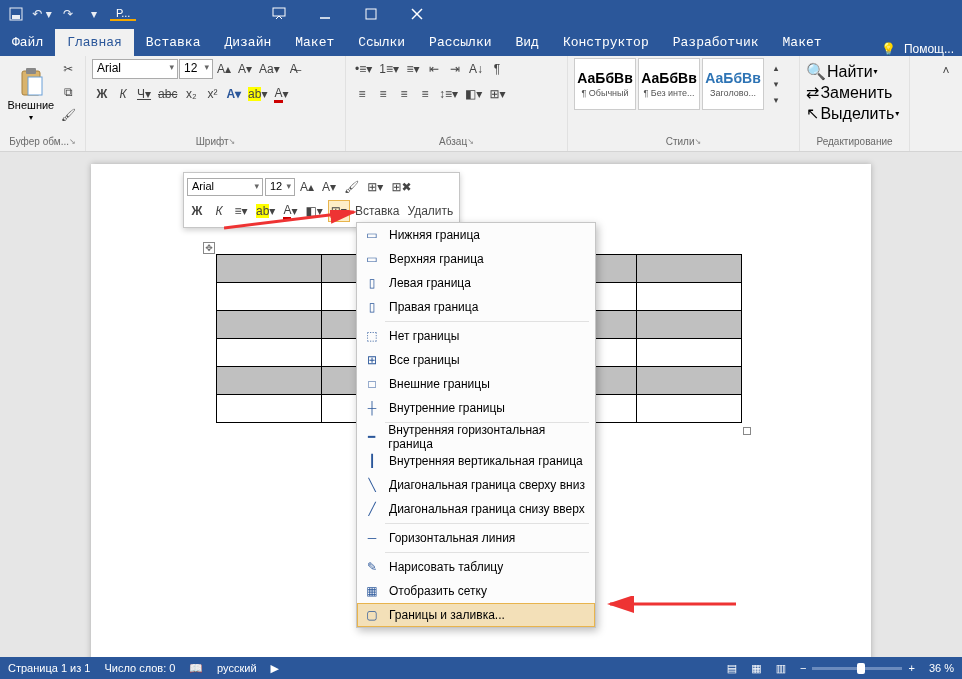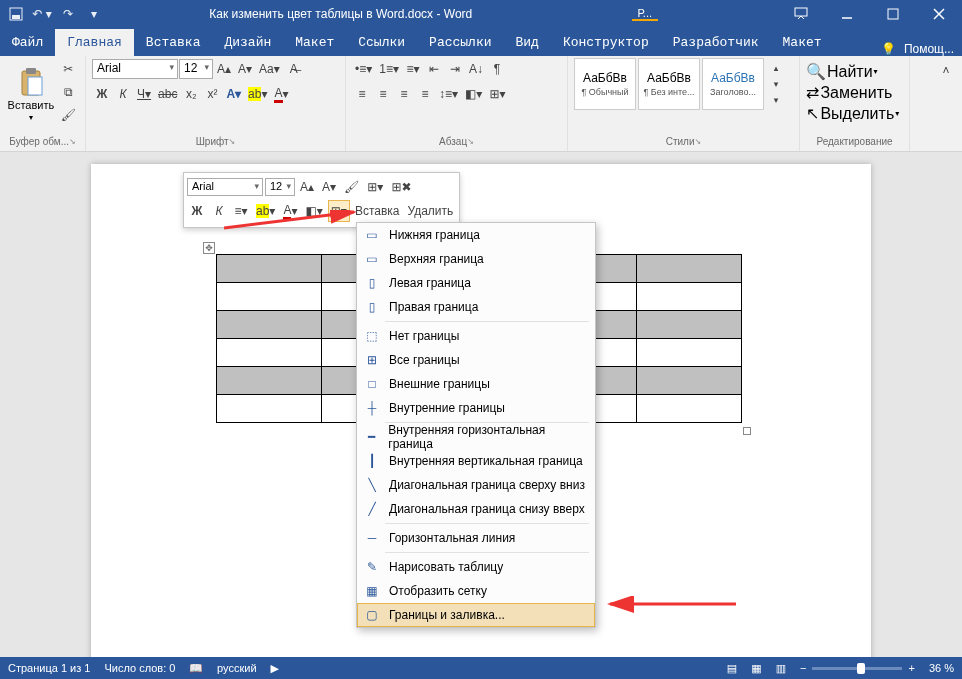--- a/index.html
+++ b/index.html
@@ -25,21 +25,21 @@
 .group { border-right: 1px solid #e1e1e1; padding: 2px 6px; display: flex; flex-direction: column; justify-content: space-between; }
 .group-label { font-size: 10px; color: #6a6a6a; text-align: center; padding-bottom: 2px; display: flex; justify-content: center; align-items: center; gap: 0; }
 .group-launcher { font-size: 8px; color: #888; }
 .rbtn { min-width: 20px; height: 22px; display: inline-flex; align-items: center; justify-content: center; padding: 0 2px; font-size: 12px; color: #444; border: 1px solid transparent; }
 .rrow { display: flex; gap: 1px; align-items: center; }
 .vstack { display: flex; flex-direction: column; gap: 1px; }
 .combo { border: 1px solid #ababab; background: #fff; font-size: 12px; padding: 1px 16px 1px 4px; height: 20px; position: relative; }
 .combo::after { content: "▾"; position: absolute; right: 3px; top: 2px; font-size: 9px; color: #666; }
 .paste-btn { width: 50px; display: flex; flex-direction: column; align-items: center; justify-content: center; gap: 2px; font-size: 11px; padding-top: 4px; }
 .style-box { width: 62px; height: 52px; border: 1px solid #ccc; background: #fff; display: flex; flex-direction: column; align-items: center; justify-content: center; font-size: 11px; }
-.style-sample { font-size: 12px; font-weight: 400; }
+.style-sample { font-size: 14px; font-weight: 700; }
 .style-name { font-size: 9px; color: #555; margin-top: 2px; }
 
 
 .doc-area { position: absolute; top: 152px; left: 0; right: 0; bottom: 22px; background: #e6e6e6; overflow: hidden; display: flex; justify-content: center; }
 .page { margin-top: 12px; width: 780px; height: 800px; background: #fff; box-shadow: 0 0 6px rgba(0,0,0,.25); position: relative; }
 .table { position: absolute; top: 90px; left: 125px; border-collapse: collapse; }
 .table td { width: 105px; height: 28px; border: 1px solid #000; }
 .table td.shaded { background: #c0c0c0; }
 .move-handle { position: absolute; top: 78px; left: 112px; width: 12px; height: 12px; border: 1px solid #888; display: flex; align-items: center; justify-content: center; font-size: 9px; color: #666; background: #fff; }
 .resize-handle { position: absolute; top: 263px; left: 652px; width: 8px; height: 8px; border: 1px solid #888; background: #fff; }
@@ -77,21 +77,20 @@
     <div class="qa-btn">
         <svg width="14" height="14">
           <rect x="1" y="1" width="12" height="12" fill="none" stroke="#fff" stroke-width="1"></rect>
           <rect x="3" y="8" width="8" height="4" fill="#fff"></rect>
         </svg>
       </div>
     <div class="qa-btn">↶ ▾</div>
     <div class="qa-btn">↷</div>
     <div class="qa-btn">▾</div>
   </div>
-  <div class="title-text">Как изменить цвет таблицы в Word.docx  -  Word</div>
   <div style="font-size:11px;padding:0 6px;border-bottom:2px solid #f3a700">Р...</div>
   <div style="width:120px"></div>
   <div class="win-btns">
     <div class="win-btn">
         <svg width="14" height="14">
           <rect x="1" y="1" width="12" height="8" fill="none" stroke="#fff"></rect>
           <path d="M4 12 L7 9 L10 12" fill="none" stroke="#fff"></path>
         </svg>
       </div>
     <div class="win-btn">
@@ -133,21 +132,21 @@
 
 <div class="ribbon">
   <div class="group" style="width:86px">
     <div style="display:flex">
       <div class="paste-btn">
         <svg width="26" height="30">
             <rect x="4" y="4" width="18" height="24" rx="2" fill="#d9b36c" stroke="#a6803f"></rect>
             <rect x="8" y="1" width="10" height="6" rx="1" fill="#888"></rect>
             <rect x="10" y="10" width="14" height="18" fill="#fff" stroke="#6aa0d8"></rect>
           </svg>
-        <span>Вставить</span>
+        <span>Внешние</span>
         <span style="font-size:8px">▾</span>
       </div>
       <div class="vstack" style="margin-left:2px">
         <div class="rbtn">✂</div>
         <div class="rbtn">⧉</div>
         <div class="rbtn">🖌</div>
       </div>
     </div>
     <div class="group-label">
         <span>Буфер обм...</span>

